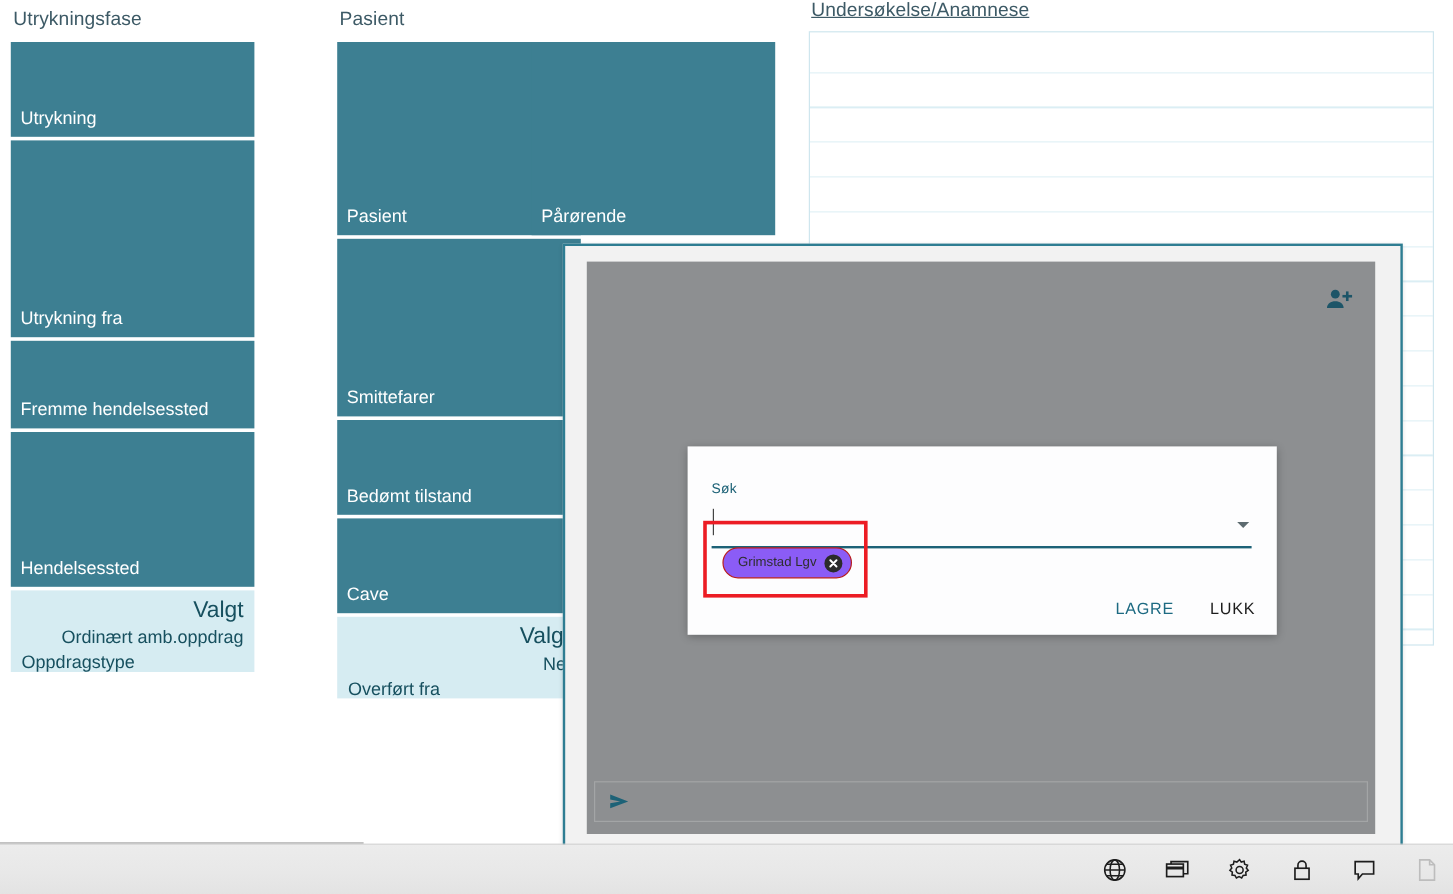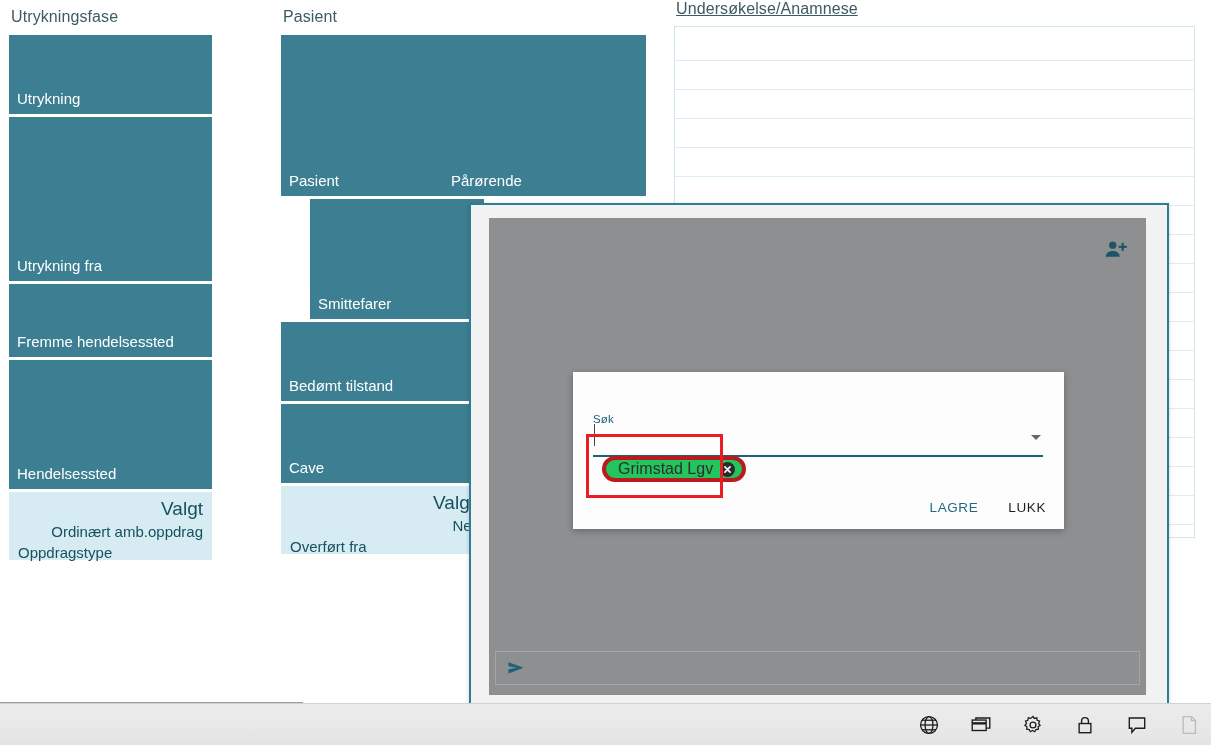--- a/index.html
+++ b/index.html
@@ -113,21 +113,21 @@
     color:#1d6277;cursor:pointer;
   }
 
   
   .dialog{
     position:absolute;left:573px;top:372px;width:491px;height:157px;
     background:#fdfdfe;
     box-shadow:0 2px 7px rgba(0,0,0,.28);
   }
   .dlg-label{
-    position:absolute;left:20px;top:41px;
+    position:absolute;left:20px;top:30px;
     font-size:11.5px;color:#1d6277;letter-spacing:.2px;
   }
   .dlg-field{
     position:absolute;left:20px;top:57px;width:450px;height:26px;
     border-bottom:2px solid #1d6277;
   }
   .dlg-caret{
     position:absolute;left:1px;top:-5px;width:1px;height:22px;background:#444;
   }
   .dlg-arrow{
@@ -136,23 +136,23 @@
     border-top:5px solid #5d6b70;cursor:pointer;
   }
   .dlg-redbox{
     position:absolute;left:586px;top:434px;width:131px;height:58px;
     border:3px solid #ec1c24;pointer-events:none;
   }
   .chip{
     position:absolute;left:602px;top:456px;height:26px;
     display:flex;align-items:center;gap:7px;
     padding:0 7px 0 12px;
-    border:4px solid #b91c1c;border-radius:14px;
-    background:#22c55e;
-    font-size:16px;color:#2e2e2e;
+    border:1px solid #b91c1c;border-radius:14px;
+    background:#8b5cf6;
+    font-size:11px;color:#2e2e2e;
     box-sizing:border-box;cursor:pointer;
   }
   .chip-x{
     width:15px;height:15px;border-radius:50%;background:#2b2b2b;
     display:flex;align-items:center;justify-content:center;cursor:pointer;
   }
   .chip-x svg{display:block;}
   .dlg-actions{
     position:absolute;right:14px;bottom:12px;
     display:flex;align-items:center;gap:22px;
@@ -190,21 +190,21 @@
         <div class="s-mid">Ordinært amb.oppdrag</div>
         <div class="s-bot">Oppdragstype</div>
       </div>
     </div>
 
     <div class="col" style="left:238px;top:8px;width:203px;padding-left:43px;">
       <div class="col-title">Pasient</div>
       <div class="tile" style="height:161px;">
         <span>Pasient</span>
       </div>
-      <div class="tile" style="height:120px;margin-left:29px;">
+      <div class="tile" style="height:148px;">
         <span>Smittefarer</span>
       </div>
       <div class="tile" style="height:79px;">
         <span>Bedømt tilstand</span>
       </div>
       <div class="tile" style="height:79px;">
         <span>Cave</span>
       </div>
       <div class="summary" style="height:68px;">
         <div class="s-top">Valgt</div>

